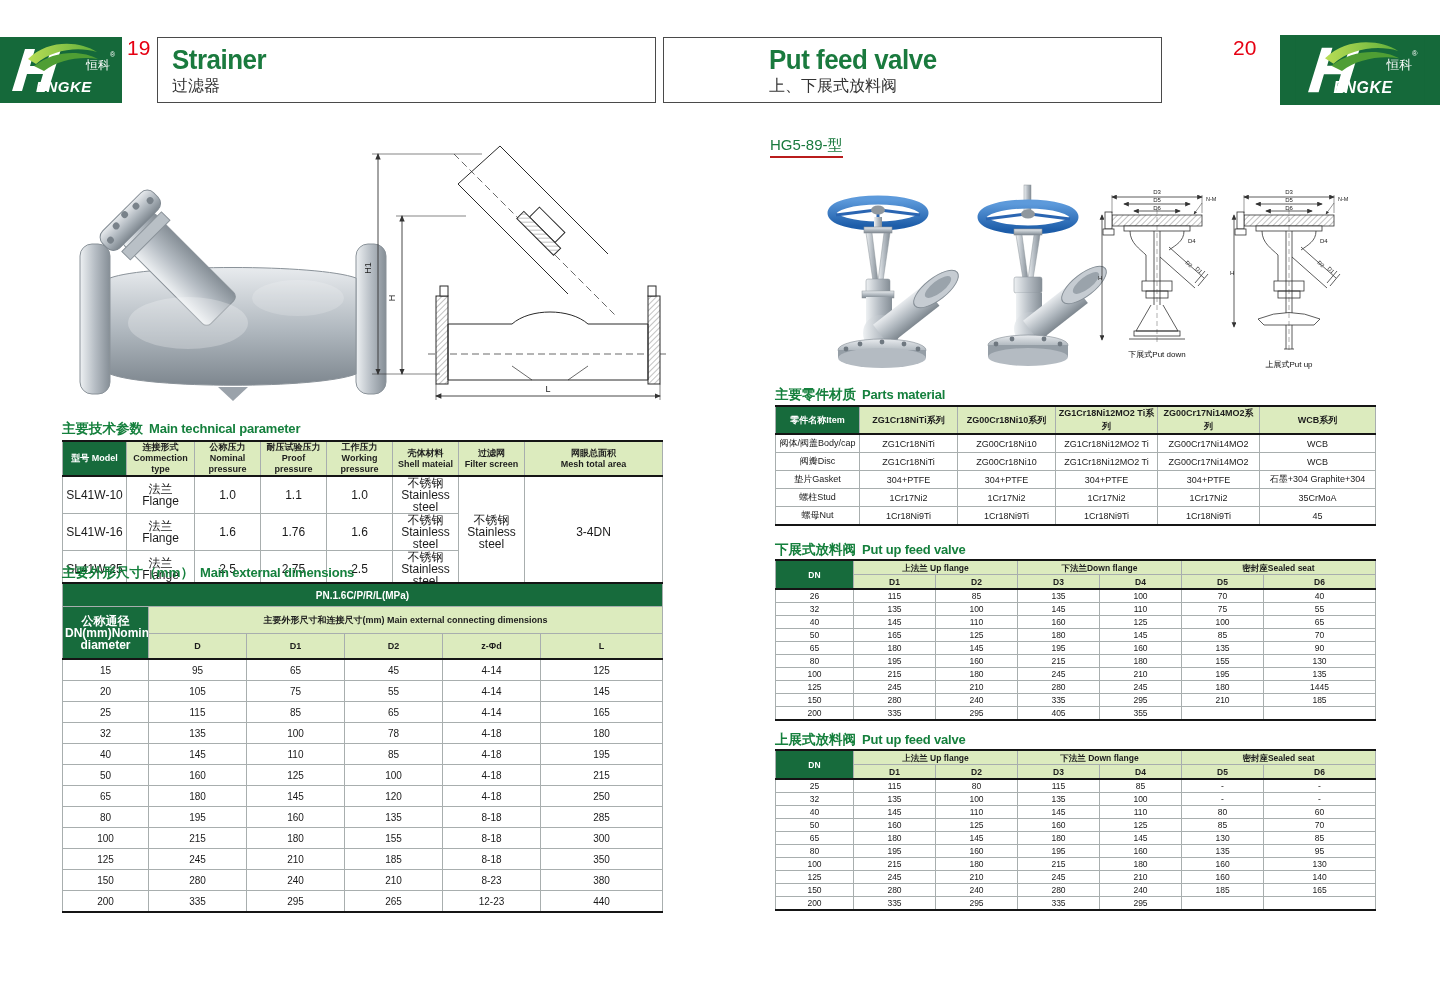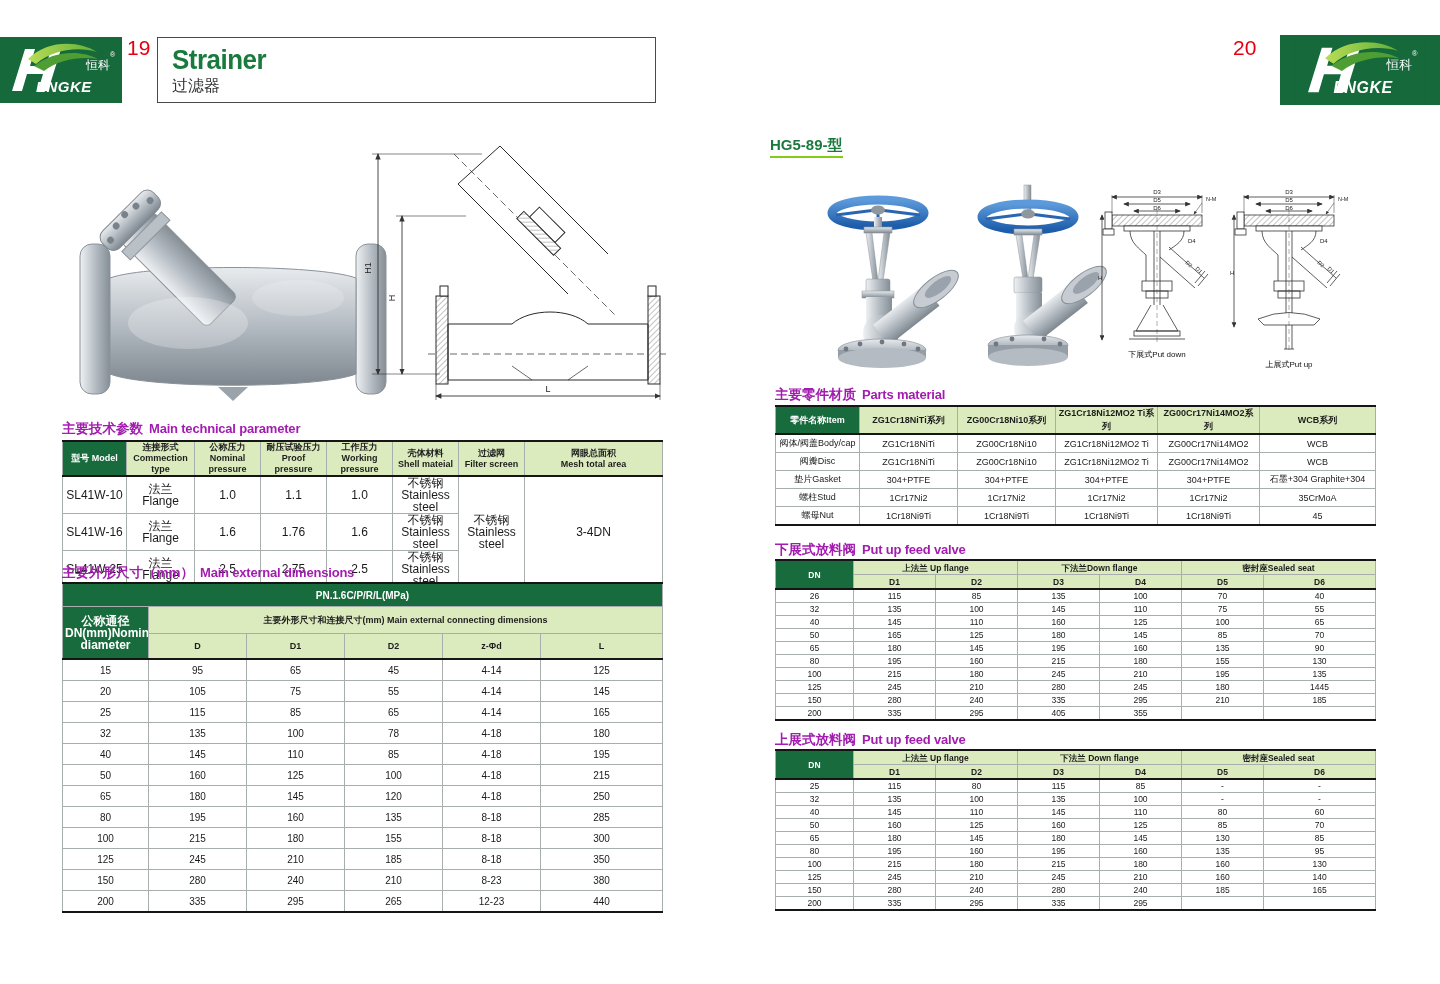--- a/index.html
+++ b/index.html
@@ -11,23 +11,23 @@
   .abs{position:absolute;}
 
   
   .logo-block{background:#15693a;}
   .pageno{color:#e60012;font-weight:normal;font-size:21px;letter-spacing:0;}
   .titlebox{border:1px solid #4a4a4a;background:#fff;box-sizing:border-box;}
   .titlebox .t-en{color:#1a7a3e;font-weight:bold;font-size:27px;line-height:30px;transform:scaleX(.96);transform-origin:left;letter-spacing:-0.5px;}
   .titlebox .t-zh{color:#333;font-size:16px;line-height:20px;margin-top:1px;}
 
   
-  .sec-title{font-weight:bold;color:#a21caf;font-size:13.5px;white-space:nowrap;}
+  .sec-title{font-weight:bold;color:#15803d;font-size:13.5px;white-space:nowrap;}
   .sec-title .en{margin-left:6px;font-size:13px;letter-spacing:-0.2px;}
-  .model-heading{font-weight:bold;color:#1a7a3e;font-size:15px;border-bottom:2px solid #84cc16;padding-bottom:1px;}
+  .model-heading{font-weight:normal;color:#1a7a3e;font-size:15px;border-bottom:2px solid #b91c1c;padding-bottom:1px;}
 
   
   table.cat{border-collapse:collapse;table-layout:fixed;background:#fff;
             border-top:2px solid #151515;border-bottom:2px solid #151515;}
   table.cat th,table.cat td{border:1px solid #a8aeae;text-align:center;vertical-align:middle;
             white-space:pre-line;padding:0 2px;overflow:hidden;}
   table.cat thead{border-bottom:2px solid #151515;}
   .hd-dark{background:#176b3c;color:#fff;font-weight:bold;}
   .hd-lite{background:#dcebbe;color:#1d1d1d;font-weight:bold;}
 
@@ -99,20 +99,24 @@
 
   <div class="abs logo-block" style="left:0;top:37;width:122px;height:66px;left:0px;top:37px">
     <svg width="122" height="66">
         <use href="#logo"></use>
       </svg>
   </div>
   <div class="abs pageno" style="left:127px;top:36px">19</div>
   <div class="abs titlebox" style="left:157px;top:37px;width:499px;height:66px;padding:7px 0 0 14px">
     <div class="t-en">Strainer</div>
     <div class="t-zh">过滤器</div>
+  </div>
+  <div class="abs titlebox" style="left:663px;top:37px;width:499px;height:66px;padding:7px 0 0 105px">
+    <div class="t-en">Put feed valve</div>
+    <div class="t-zh">上、下展式放料阀</div>
   </div>
   <div class="abs pageno" style="left:1233px;top:36px">20</div>
   <div class="abs logo-block" style="left:1280px;top:35px;width:160px;height:70px">
     <svg width="160" height="70">
         <use href="#logo"></use>
       </svg>
   </div>
 
   <svg class="abs" style="left:68px;top:148px" width="330" height="262" viewBox="0 0 330 262">
     <rect x="12" y="96" width="30" height="150" rx="12" fill="url(#gMetalV)" stroke="#8a9299" stroke-width="1"></rect>

